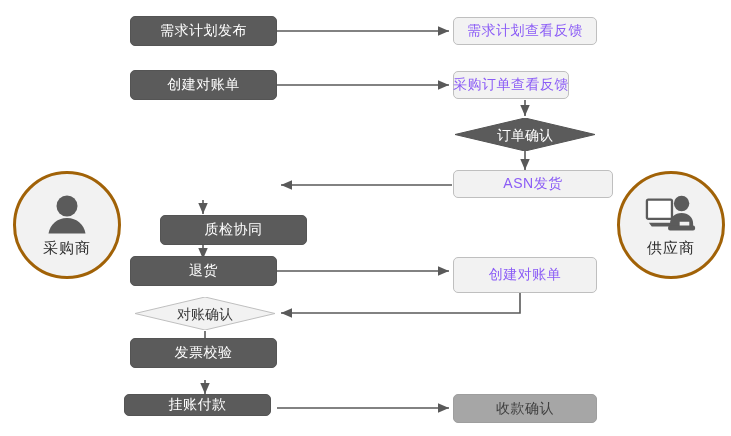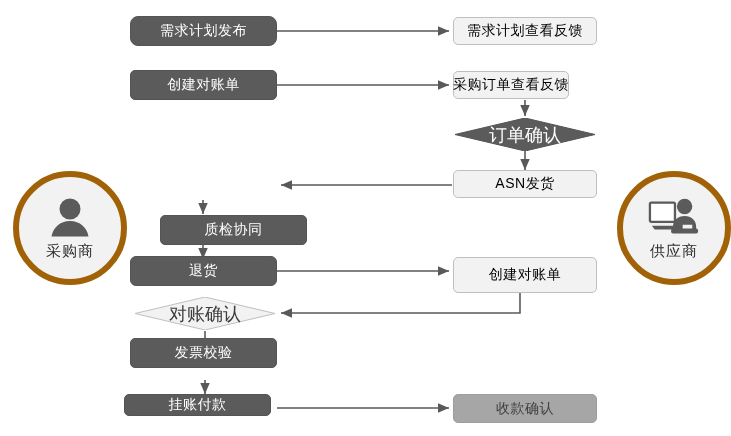--- a/index.html
+++ b/index.html
@@ -44,32 +44,32 @@
     color: #ffffff;
     border: 1px solid #545454;
   }
   .node.mid {
     background: #a6a6a6;
     color: #404040;
     border: 1px solid #9e9e9e;
   }
   .node.light {
     background: #f2f2f2;
-    color: #000000;
+    color: #8b5cf6;
     border: 1px solid #bfbfbf;
     align-items: center;
   }
 
   
   .diamond {
     position: absolute;
     display: flex;
     align-items: center;
     justify-content: center;
-    font-size: 18px;
+    font-size: 14px;
     white-space: nowrap;
     user-select: none;
   }
   .diamond .dshape {
     position: absolute;
     left: 0; top: 0;
     width: 100%;
     height: 100%;
   }
   .diamond .dlabel {
@@ -80,21 +80,21 @@
   .diamond.dark .dlabel { color: #ffffff; }
   .diamond.light .dlabel { color: #3a3a3a; }
 
   
   .actor {
     position: absolute;
     width: 102px;
     height: 102px;
     border-radius: 50%;
     background: #f2f2f2;
-    border: 6px solid #a16207;
+    border: 3px solid #a16207;
     display: flex;
     flex-direction: column;
     align-items: center;
     justify-content: center;
     user-select: none;
   }
   .actor .glyph {
     width: 52px;
     height: 44px;
     display: flex;
@@ -140,21 +140,21 @@
       <path d="M520,286 L520,313 L281,313" marker-end="url(#ah)"></path>
 
       <path d="M205,331 L205,349" marker-end="url(#ah)"></path>
 
       <path d="M205,380 L205,394" marker-end="url(#ah)"></path>
 
       <path d="M277,408 L449,408" marker-end="url(#ah)"></path>
     </g>
   </svg>
 
-  <div class="node dark" style="left:130px; top:16px; width:147px; height:30px;border-radius:8px;">
+  <div class="node dark" style="left:130px; top:16px; width:147px; height:30px;">
     <span>需求计划发布</span>
   </div>
 
   <div class="node light" style="left:453px; top:17px; width:144px; height:28px;">
     <span>需求计划查看反馈</span>
   </div>
 
   <div class="node dark" style="left:130px; top:70px; width:147px; height:30px;">
     <span>创建对账单</span>
   </div>
@@ -163,30 +163,30 @@
     <span>采购订单查看反馈</span>
   </div>
 
   <div class="diamond dark" style="left:455px; top:118px; width:140px; height:33px;">
     <svg class="dshape" viewBox="0 0 140 33" preserveAspectRatio="none">
       <polygon points="70,0 140,16.5 70,33 0,16.5" fill="#5b5b5b" stroke="#545454" stroke-width="1"></polygon>
     </svg>
     <span class="dlabel">订单确认</span>
   </div>
 
-  <div class="node light" style="left:453px; top:170px; width:144px; height:28px;">
+  <div class="node light" style="left:453px; top:170px; width:160px; height:28px;">
     <span>ASN发货</span>
   </div>
 
 
   <div class="node dark" style="left:130px; top:215px; width:147px; height:30px;margin-left:30px;">
     <span>质检协同</span>
   </div>
 
-  <div class="node dark" style="left:130px; top:256px; width:147px; height:30px;border-radius:6px;">
+  <div class="node dark" style="left:130px; top:256px; width:147px; height:30px;">
     <span>退货</span>
   </div>
 
   <div class="node light" style="left:453px; top:257px; width:144px; height:36px;">
     <span>创建对账单</span>
   </div>
 
   <div class="diamond light" style="left:135px; top:297px; width:140px; height:33px;">
     <svg class="dshape" viewBox="0 0 140 33" preserveAspectRatio="none">
       <polygon points="70,0 140,16.5 70,33 0,16.5" fill="#f2f2f2" stroke="#bfbfbf" stroke-width="1"></polygon>

